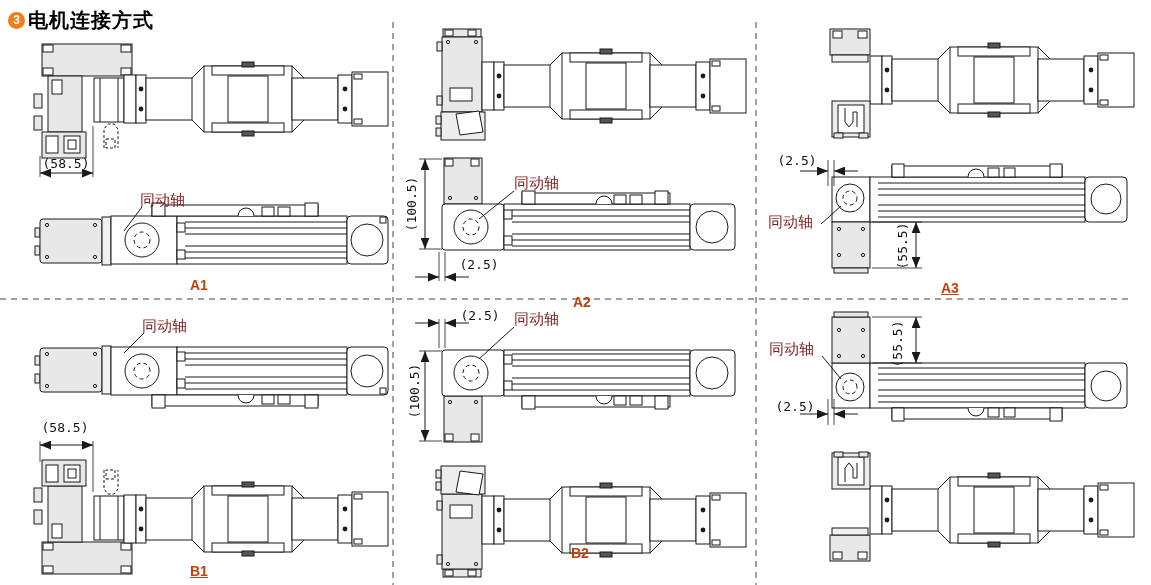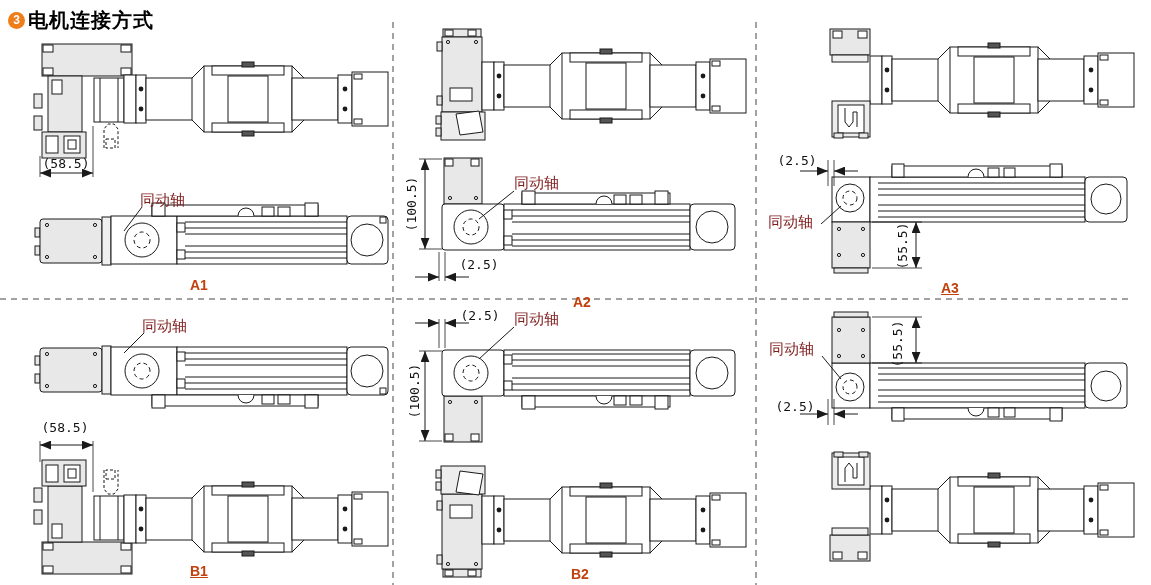--- a/index.html
+++ b/index.html
@@ -259,16 +259,16 @@
 <div class="cjk" style="left:514px;top:174px;">同动轴</div>
 <div class="cjk" style="left:768px;top:213px;">同动轴</div>
 <div class="cjk" style="left:142px;top:317px;">同动轴</div>
 <div class="cjk" style="left:514px;top:310px;">同动轴</div>
 <div class="cjk" style="left:769px;top:340px;">同动轴</div>
 
 <div class="plabel" style="left:190px;top:277px;">A1</div>
 <div class="plabel" style="left:573px;top:278px;margin-top:16px;">A2</div>
 <div class="plabel" style="left:941px;top:280px;text-decoration:underline;">A3</div>
 <div class="plabel" style="left:190px;top:563px;text-decoration:underline;">B1</div>
-<div class="plabel" style="left:571px;top:566px;">B2</div>
+<div class="plabel" style="left:571px;top:545px;">B2</div>
 <div class="plabel" style="left:941px;top:596px;">B3</div>
 
 </div>
 
 </body></html>

